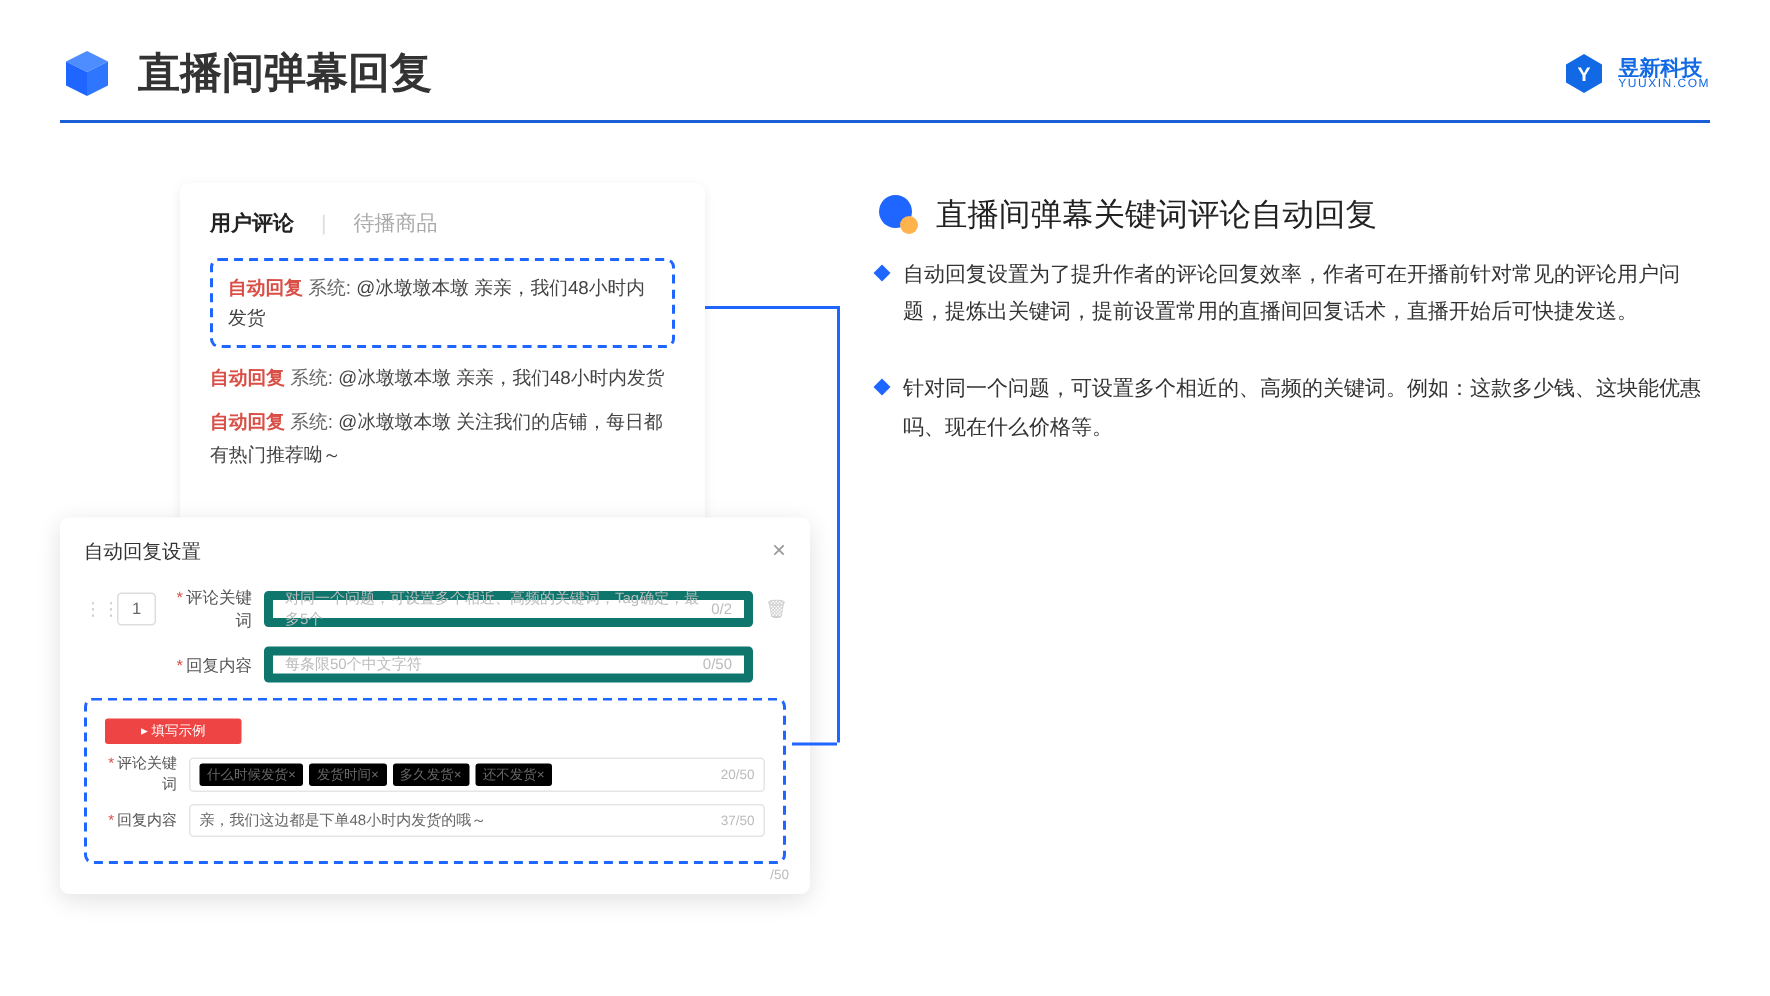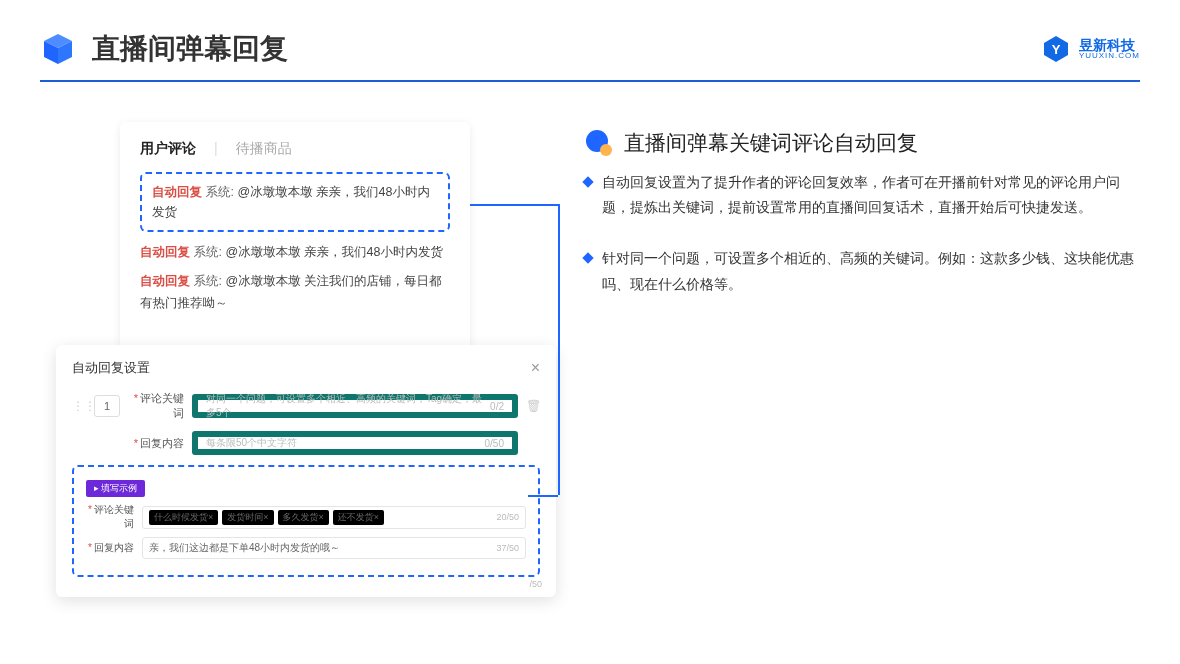--- a/index.html
+++ b/index.html
@@ -18,35 +18,35 @@
 .left{position:relative;width:500px}
 .comment-card{background:#fff;border-radius:6px;box-shadow:0 2px 8px rgba(0,0,0,.08);padding:18px 20px 30px;width:350px;margin-left:80px}
 .tabs{display:flex;gap:18px;font-size:14px;margin-bottom:14px}
 .tab-active{font-weight:700;color:#222}
 .tab-inactive{color:#aaa}
 .highlight-box{border:2px dashed #1e66ff;border-radius:6px;padding:8px 10px;margin-bottom:10px;font-size:12.5px;line-height:1.6;position:relative}
 .auto-tag{color:#d94f46;font-weight:600}
 .sys-tag{color:#666}
 .reply-text{color:#444}
 .reply-line{font-size:12.5px;line-height:1.7;margin-bottom:8px}
-.modal{position:absolute;top:223px;left:16px;width:500px;background:#fff;border-radius:6px;box-shadow:0 4px 16px rgba(0,0,0,.12);padding:14px 16px 20px}
+.modal{position:absolute;top:223px;left:0;width:500px;background:#fff;border-radius:6px;box-shadow:0 4px 16px rgba(0,0,0,.12);padding:14px 16px 20px}
 .modal-head{display:flex;justify-content:space-between;align-items:center;font-size:13px;font-weight:500;margin-bottom:14px;color:#333}
 .close-x{color:#999;font-size:16px;cursor:pointer}
 .form-row{display:flex;align-items:center;gap:8px;margin-bottom:10px;font-size:11px}
 .drag{color:#ccc;font-size:12px;width:14px}
 .num-box{width:26px;height:22px;border:1px solid #ddd;border-radius:3px;display:flex;align-items:center;justify-content:center;font-size:11px;color:#666}
 .req{color:#d94f46;margin-right:2px}
 .label{color:#555;width:56px;text-align:right}
 .input{flex:1;height:24px;border:6px solid #0f766e;border-radius:3px;padding:0 8px;display:flex;align-items:center;justify-content:space-between;font-size:10px;color:#bbb}
 .counter{color:#bbb;font-size:10px}
 .trash{color:#ccc;font-size:12px;width:14px}
 .example-box{border:2px dashed #1e66ff;border-radius:6px;padding:10px 12px;margin-top:6px}
 .add-link{font-size:10px;color:#5a6fff;margin-bottom:6px}
 .add-note{color:#bbb;margin-left:6px}
-.badge{display:inline-block;background:#6d28d9;color:#fff;font-size:9px;padding:2px 8px;border-radius:2px;margin-bottom:6px}
+.badge{display:inline-block;background:#ef4444;color:#fff;font-size:9px;padding:2px 24px;border-radius:2px;margin-bottom:6px}
 .ex-row{display:flex;align-items:center;gap:8px;font-size:10px;margin-bottom:6px}
 .ex-label{color:#555;width:48px;text-align:right}
 .ex-input{flex:1;border:1px solid #e5e5e5;border-radius:3px;padding:3px 6px;display:flex;align-items:center;gap:4px}
 .chip{background:#000000;color:#666;font-size:9px;padding:1px 5px;border-radius:2px}
 .ex-input .cnt{margin-left:auto;color:#bbb;font-size:9px}
 .connector{position:absolute;border:1px solid #1e66ff;pointer-events:none}
 .conn-h{top:82px;left:430px;width:88px;height:0}
 .conn-v{top:82px;left:518px;width:0;height:291px}
 .conn-h2{top:373px;left:488px;width:30px;height:0}
 .right{flex:1;padding-top:6px}

